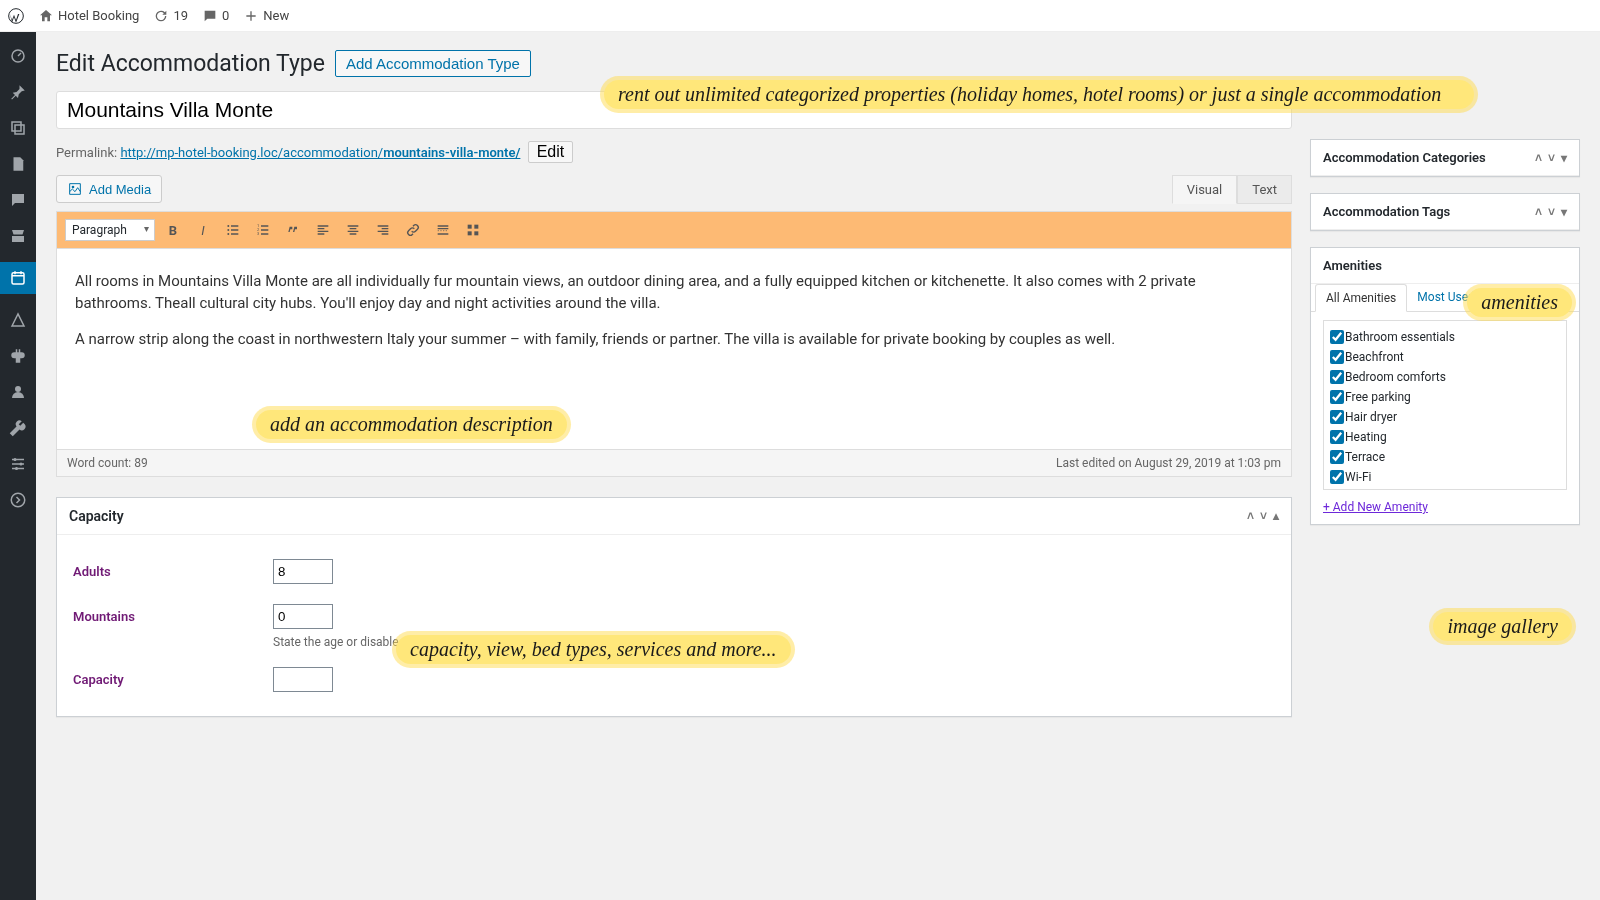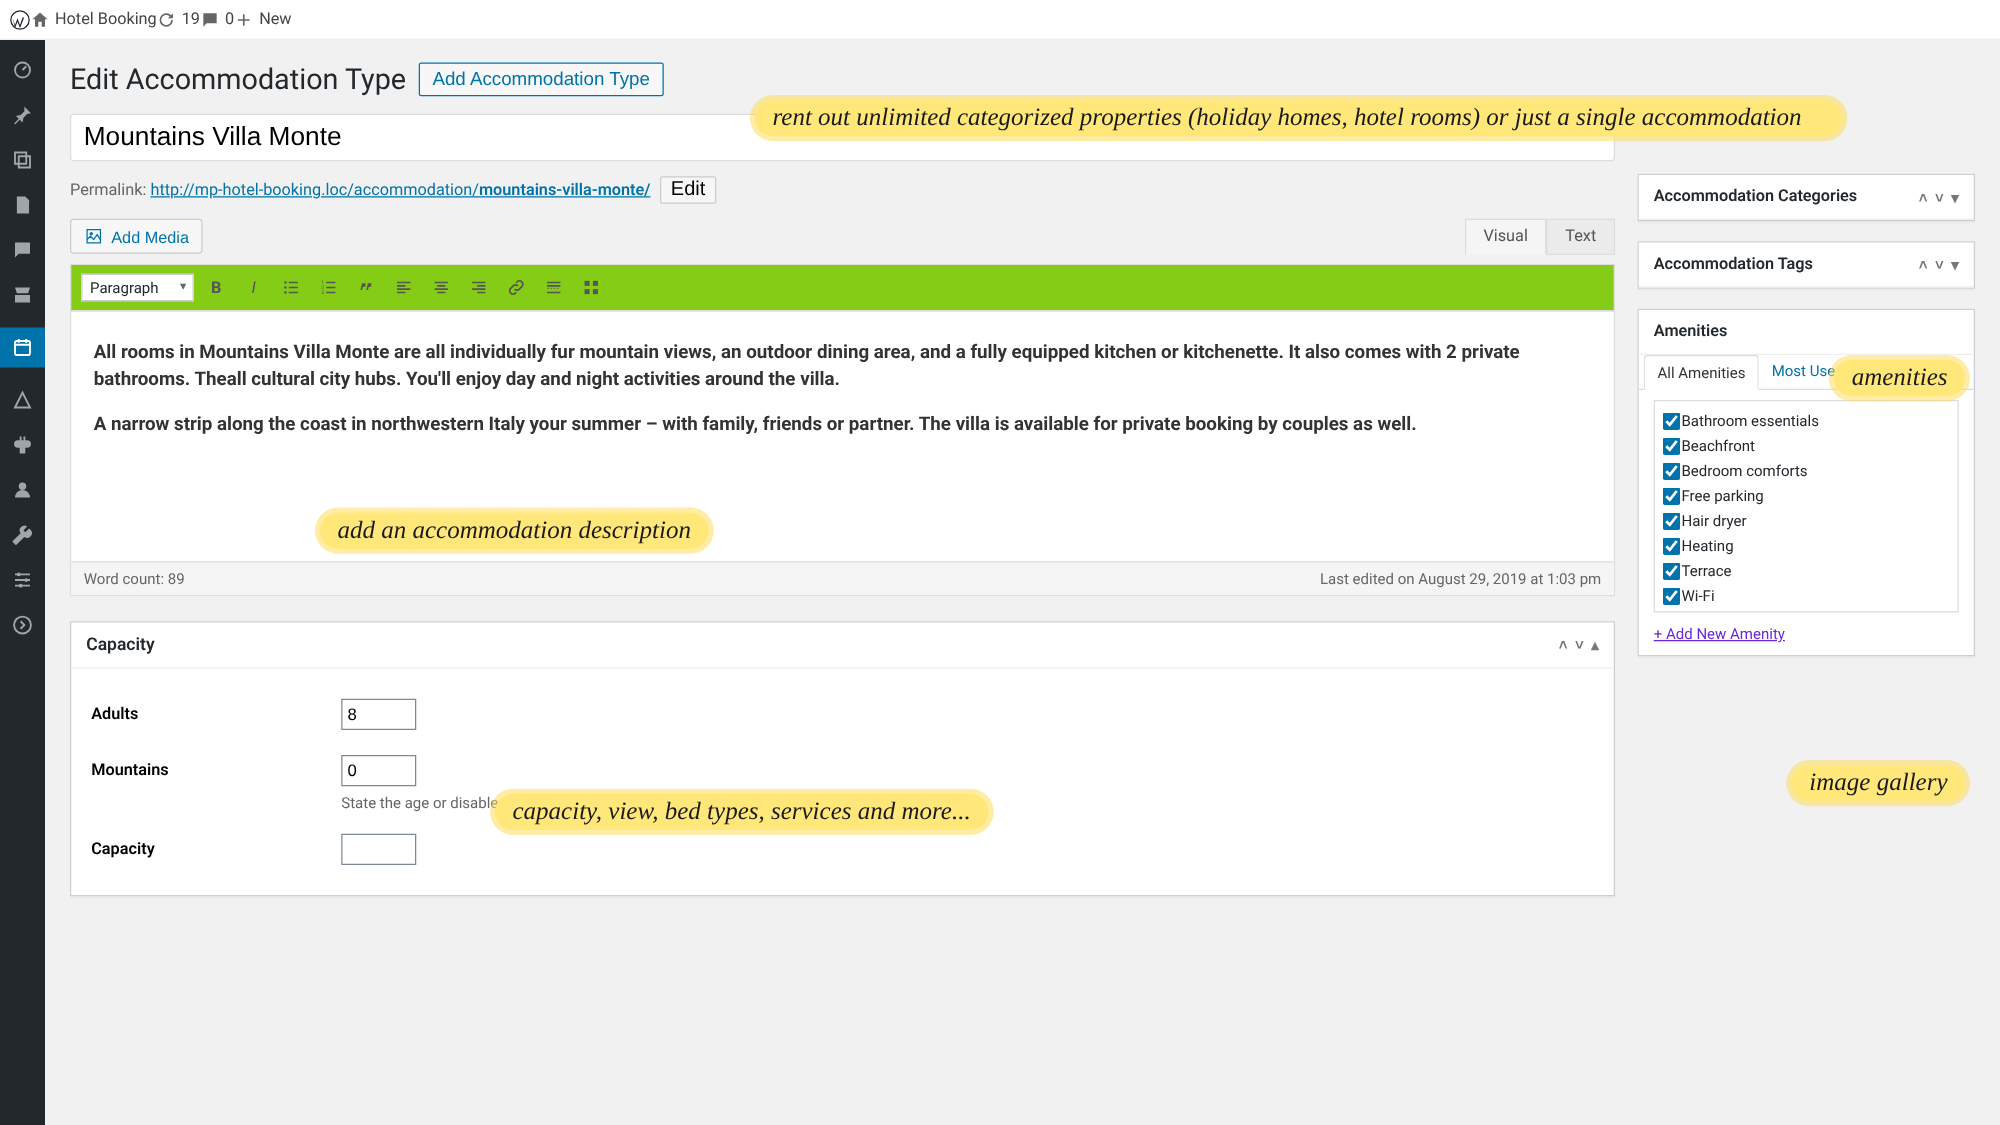--- a/index.html
+++ b/index.html
@@ -1,20 +1,20 @@
 <!DOCTYPE html>
 <html><head>
 <meta charset="utf-8">
 <style>
 * { box-sizing: border-box; margin: 0; padding: 0; }
 body { font-family: -apple-system, BlinkMacSystemFont, "Segoe UI", Roboto, sans-serif; font-size: 13px; background: #f1f1f1; color: #23282d; }
 a { color: #0073aa; text-decoration: none; }
 
 
-.top-toolbar { height: 32px; background: #fff; display: flex; align-items: center; padding: 0 8px; font-size: 13px; color: #444; border-bottom: 1px solid #eee; }
+.top-toolbar { height: 32px; background: #fff; display: flex; align-items: center; padding: 0 8px; gap: 14px; font-size: 13px; color: #444; border-bottom: 1px solid #eee; }
 .top-toolbar .item { display: flex; align-items: center; gap: 4px; cursor: pointer; color: #444; }
 .top-toolbar .item svg { width: 16px; height: 16px; }
 .wp-logo { width: 18px; height: 18px; }
 
 
 .admin-menu { position: fixed; top: 32px; left: 0; bottom: 0; width: 36px; background: #23282d; display: flex; flex-direction: column; align-items: center; padding-top: 14px; gap: 16px; }
 .admin-menu .mi { width: 20px; height: 20px; color: #a0a5aa; cursor: pointer; display:flex; align-items:center; justify-content:center;}
 .admin-menu .mi.active { color: #fff; background:#0073aa; width:36px; height:32px; }
 .admin-menu .mi svg { width: 18px; height: 18px; }
 
@@ -34,37 +34,37 @@
 .permalink strong { font-weight: 600; color: #0073aa;}
 .btn-small { border: 1px solid #ccc; background: #f7f7f7; padding: 1px 8px; font-size: 16px; border-radius: 2px; cursor: pointer; margin-left:4px; }
 
 .add-media { border: 1px solid #ccc; background: #f7f7f7; padding: 5px 10px; font-size: 13px; border-radius: 3px; cursor: pointer; display: inline-flex; align-items:center; gap:6px; color:#0073aa; margin-bottom: 8px;}
 .add-media svg{width:16px;height:16px;}
 
 .editor-wrap { border: 1px solid #ddd; background: #fff; }
 .editor-tabs { display: flex; justify-content: flex-end; margin-bottom:-1px; }
 .editor-tabs .tab { padding: 6px 14px; border: 1px solid #ddd; background: #ebebeb; color: #555; cursor: pointer; font-size:13px; }
 .editor-tabs .tab.active { background: #f5f5f5; border-bottom-color: #f5f5f5; }
-.editor-toolbar { background: #84cc16; border-bottom: 1px solid #ddd; padding: 6px 8px; display: flex; align-items: center; gap: 6px;}
+.editor-toolbar { background: #fdba74; border-bottom: 1px solid #ddd; padding: 6px 8px; display: flex; align-items: center; gap: 6px;}
 .fmt-select { border:1px solid #ccc; background:#fff; padding:3px 20px 3px 6px; font-size:12px; position:relative; min-width:90px;}
 .fmt-select:after{content:"▾"; position:absolute; right:5px; top:3px; color:#666; font-size:10px;}
 .tb-btn { width:24px; height:24px; display:flex; align-items:center; justify-content:center; cursor:pointer; color:#555; border-radius:2px;}
 .tb-btn svg{width:16px;height:16px;}
 .editor-body { padding: 22px 18px; min-height: 200px; font-size: 15px; color:#333; line-height:1.45;}
-.editor-body p { margin-bottom: 14px; font-weight: bold; }
+.editor-body p { margin-bottom: 14px; }
 .editor-footer { display:flex; justify-content:space-between; padding: 6px 10px; font-size:12px; color:#666; background:#f5f5f5; border-top:1px solid #ddd;}
 .editor-outer { position: relative; }
 
 .postbox { border:1px solid #ccd0d4; background:#fff; margin-top:20px; box-shadow: 0 1px 1px rgba(0,0,0,.04);}
 .postbox .hndl { padding: 10px 12px; font-weight:600; font-size:14px; border-bottom:1px solid #eee; display:flex; justify-content:space-between; align-items:center;}
 .hndl-actions { display:flex; gap:6px; color:#777;}
 .hndl-actions span{cursor:pointer; font-size:12px;}
 .postbox .body { padding: 14px 16px; }
 .field-row { display:flex; align-items:center; padding: 10px 0;}
-.field-row label { width: 200px; font-size:13px; color:#000000; font-weight:600;}
+.field-row label { width: 200px; font-size:13px; color:#701a75; font-weight:600;}
 .num-input { width: 60px; padding:4px; border:1px solid #7e8993; background:#fff; }
 .hint { font-size:12px; color:#666; margin-left:200px; margin-top:-4px; margin-bottom:8px;}
 
 
 .sidebox { border:1px solid #ccd0d4; background:#fff; margin-bottom: 16px; box-shadow: 0 1px 1px rgba(0,0,0,.04);}
 .sidebox .hndl { padding: 10px 12px; font-weight:600; font-size:13px; display:flex; justify-content:space-between; align-items:center; border-bottom:1px solid #eee;}
 .sidebox .body { padding: 10px 12px; }
 .amenity-tabs { display:flex; border-bottom:1px solid #ddd; margin: -10px -12px 8px -12px;}
 .amenity-tabs .at { padding:6px 10px; font-size:12px; cursor:pointer; color:#0073aa;}
 .amenity-tabs .at.active { border:1px solid #ddd; border-bottom-color:#fff; margin-bottom:-1px; background:#fff; color:#333; border-top-left-radius:3px; border-top-right-radius:3px; margin-left:4px;}

